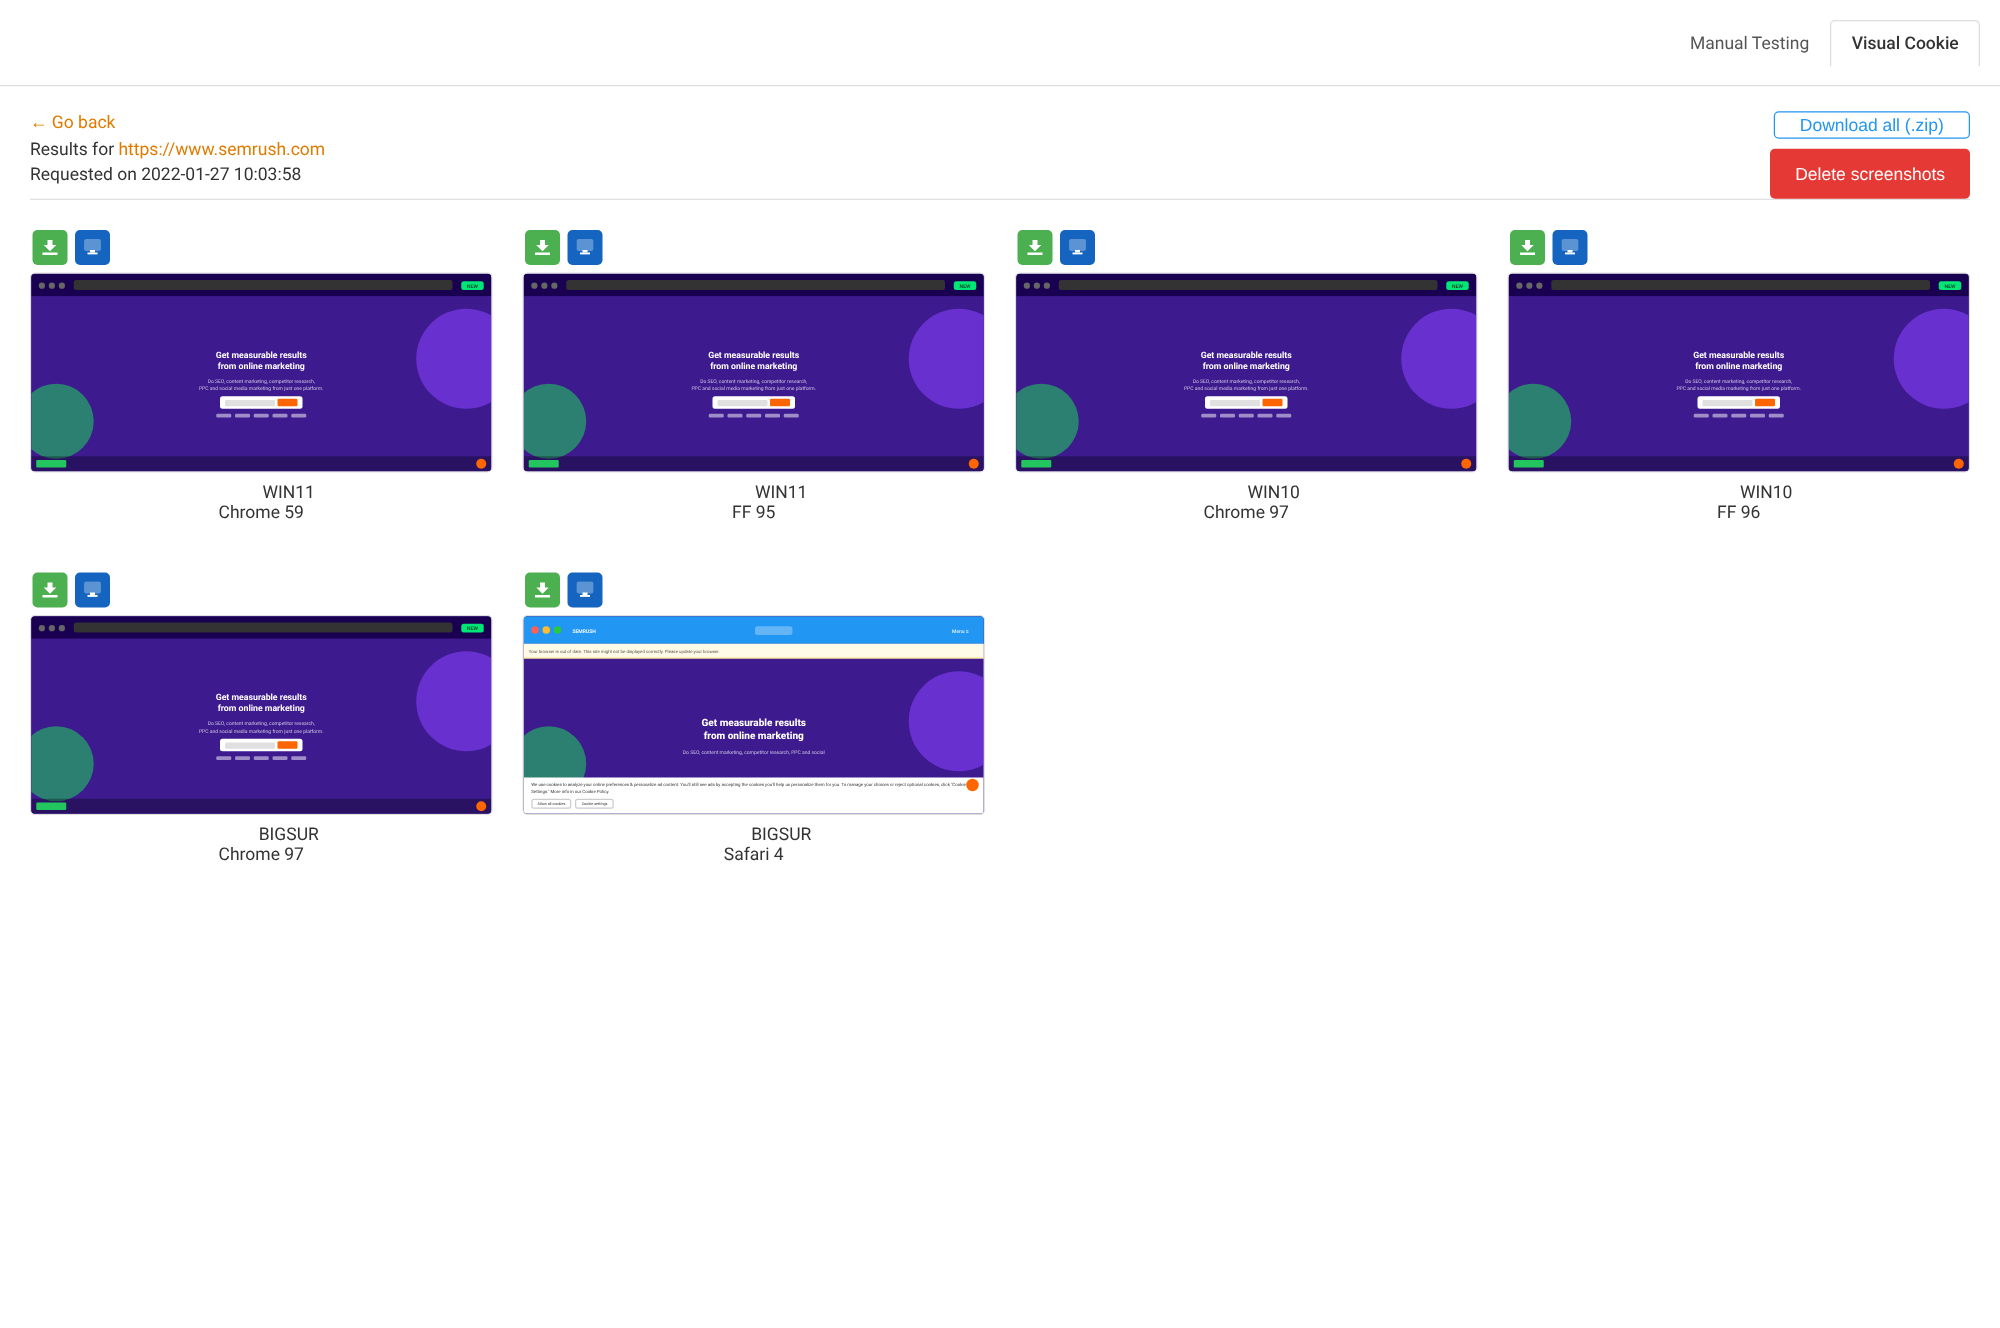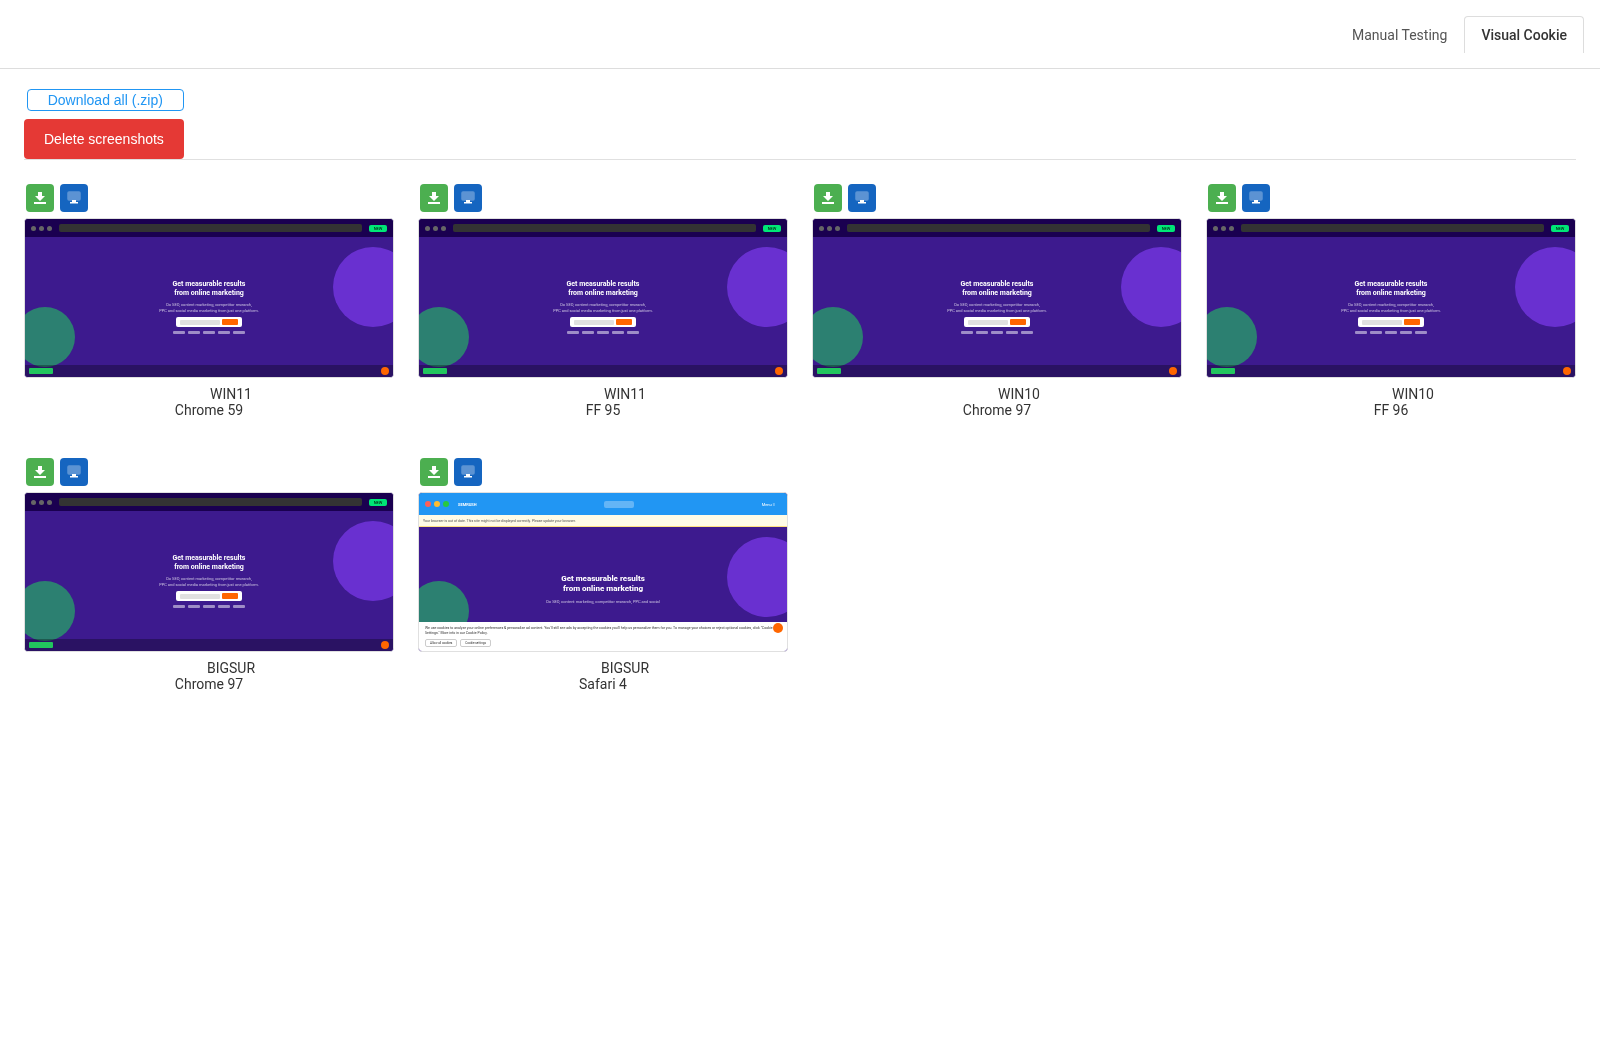--- a/index.html
+++ b/index.html
@@ -382,20 +382,27 @@
 <body>
 
 <div class="tabs">
   <div class="tab">Manual Testing</div>
   <div class="tab active">Visual Cookie</div>
 </div>
 
 <div class="main">
 
   <div class="header-row">
+    <div class="header-left">
+      <a class="go-back" href="#">← Go back</a>
+      <div class="results-for">
+        <span>Results for </span><a class="results-url" href="#">https://www.semrush.com</a>
+      </div>
+      <div class="requested-on">Requested on 2022-01-27 10:03:58</div>
+    </div>
     <div class="header-right">
       <button class="btn-download">Download all (.zip)</button>
       <button class="btn-delete">Delete screenshots</button>
     </div>
   </div>
 
   <hr class="divider">
 
   <div class="grid">
 

